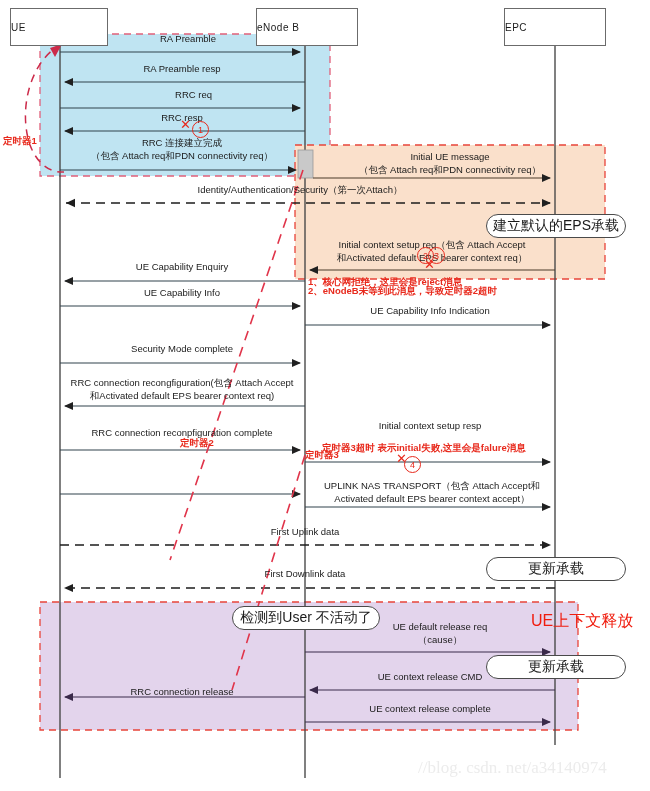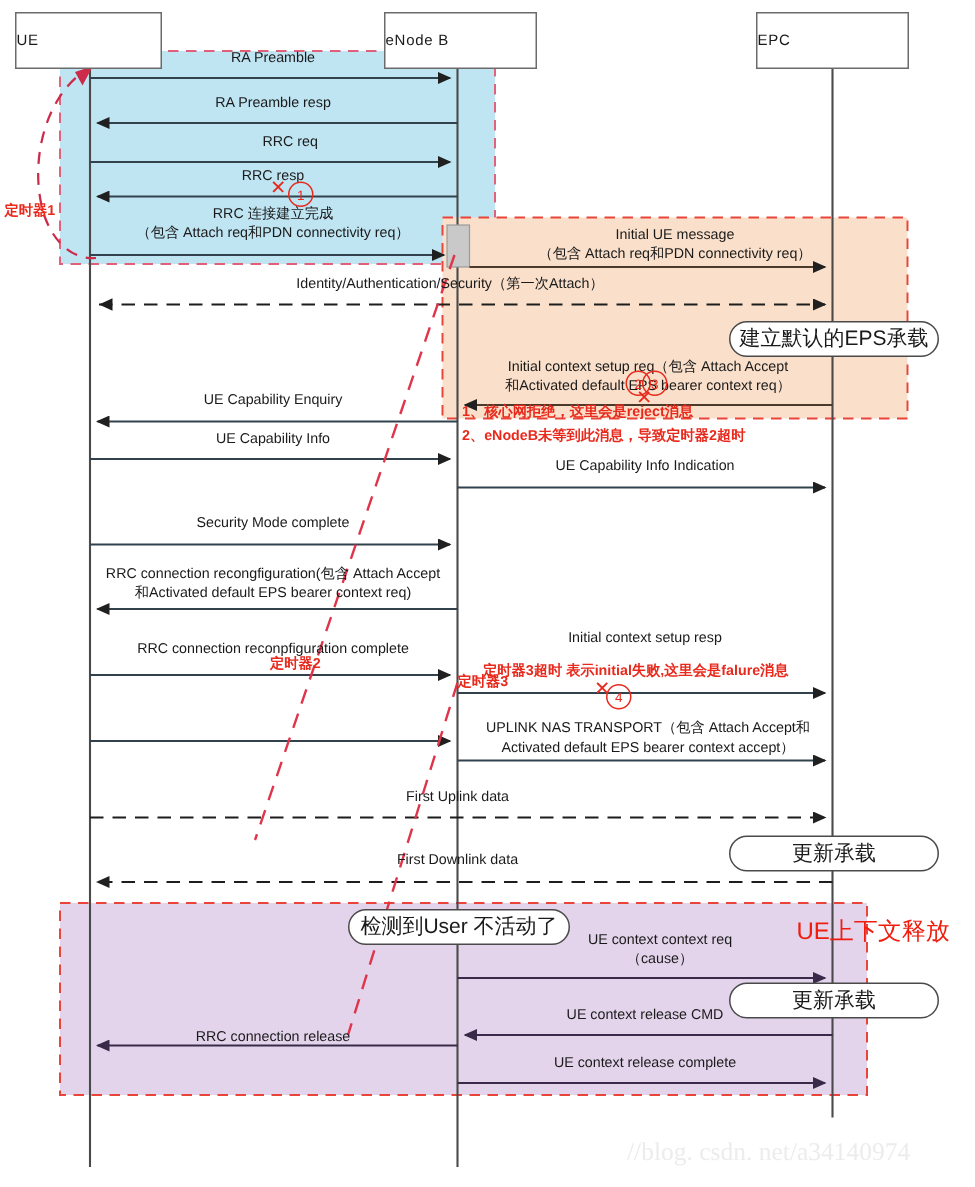--- a/index.html
+++ b/index.html
@@ -155,21 +155,21 @@
   <div class="actor" style="left:10px;top:8px;width:96px;height:36px;">
     <span>UE</span>
   </div>
   <div class="actor" style="left:256px;top:8px;width:100px;height:36px;">
     <span>eNode B</span>
   </div>
   <div class="actor" style="left:504px;top:8px;width:100px;height:36px;">
     <span>EPC</span>
   </div>
 
-  <div class="lbl ctr" style="left:182px;top:33px;">RA Preamble</div>
+  <div class="lbl ctr" style="left:188px;top:33px;">RA Preamble</div>
   <div class="lbl ctr" style="left:182px;top:63px;">RA Preamble resp</div>
   <div class="lbl ctr" style="left:189px;top:89px;padding-left:9px;">RRC req</div>
   <div class="lbl ctr" style="left:182px;top:112px;">RRC resp</div>
   <div class="lbl ctr two" style="left:182px;top:136px;">
     <div>RRC 连接建立完成</div>
     <div>（包含 Attach req和PDN connectivity req）</div>
   </div>
 
   <div class="lbl ctr two" style="left:450px;top:150px;">
     <div>Initial UE message</div>
@@ -199,21 +199,21 @@
 
   <div class="lbl ctr two" style="left:432px;top:479px;">
     <div>UPLINK NAS TRANSPORT（包含 Attach Accept和</div>
     <div>Activated default EPS bearer context accept）</div>
   </div>
 
   <div class="lbl ctr" style="left:305px;top:526px;">First Uplink data</div>
   <div class="lbl ctr" style="left:305px;top:568px;">First Downlink data</div>
 
   <div class="lbl ctr two" style="left:440px;top:620px;">
-    <div>UE context context req</div>
+    <div>UE default release req</div>
     <div>（cause）</div>
   </div>
 
   <div class="lbl ctr" style="left:430px;top:671px;">UE context release CMD</div>
   <div class="lbl ctr" style="left:182px;top:686px;">RRC connection release</div>
   <div class="lbl ctr" style="left:430px;top:703px;">UE context release complete</div>
 
   <div class="note" style="left:486px;top:214px;width:138px;height:22px;">
     <span>建立默认的EPS承载</span>
   </div>
@@ -223,21 +223,21 @@
   <div class="note" style="left:232px;top:606px;width:146px;height:22px;">
     <span>检测到User 不活动了</span>
   </div>
   <div class="note" style="left:486px;top:655px;width:138px;height:22px;">
     <span>更新承载</span>
   </div>
 
   <div class="lbl redbold" style="left:3px;top:135px;">定时器1</div>
   <div class="lbl redbold" style="left:180px;top:437px;">定时器2</div>
   <div class="lbl redbold" style="left:305px;top:449px;">定时器3</div>
-  <div class="lbl redbold" style="left:308px;top:269px;">1、核心网拒绝，这里会是reject消息</div>
+  <div class="lbl redbold" style="left:308px;top:276px;">1、核心网拒绝，这里会是reject消息</div>
   <div class="lbl redbold" style="left:308px;top:285px;">2、eNodeB未等到此消息，导致定时器2超时</div>
   <div class="lbl redbold" style="left:322px;top:442px;">定时器3超时 表示initial失败,这里会是falure消息</div>
   <div class="bigred" style="left:531px;top:611px;">UE上下文释放</div>
 
   <div class="circnum" style="left:192px;top:121px;">1</div>
   <div class="circnum" style="left:417px;top:247px;">2</div>
   <div class="circnum" style="left:428px;top:247px;">3</div>
   <div class="circnum" style="left:404px;top:456px;">4</div>
 
   <div class="xmark" style="left:180px;top:118px;">✕</div>

